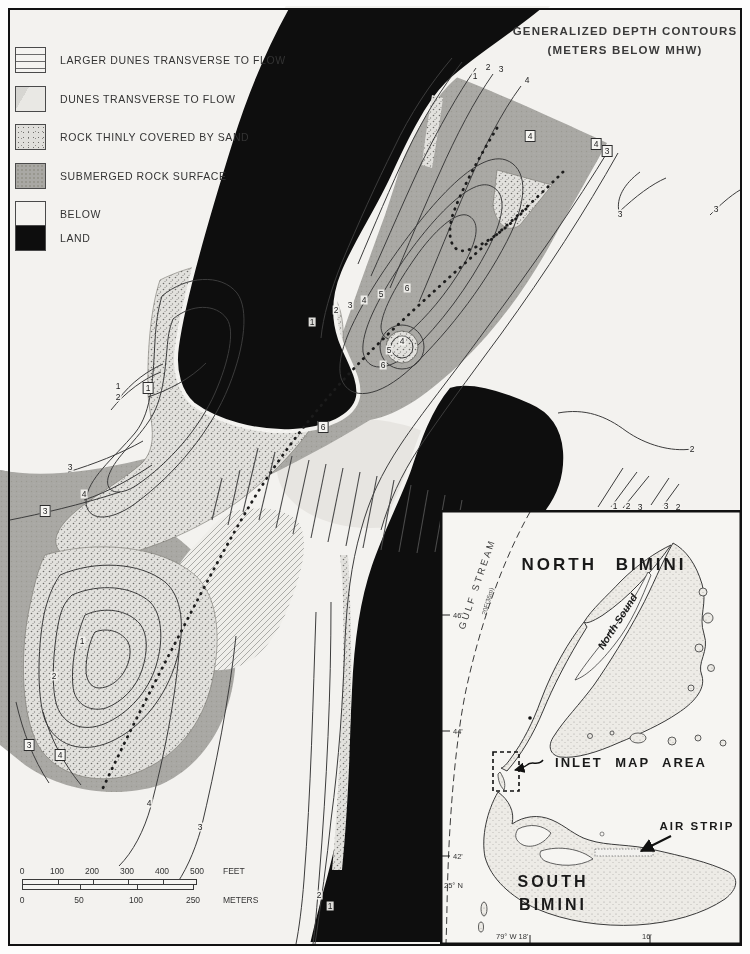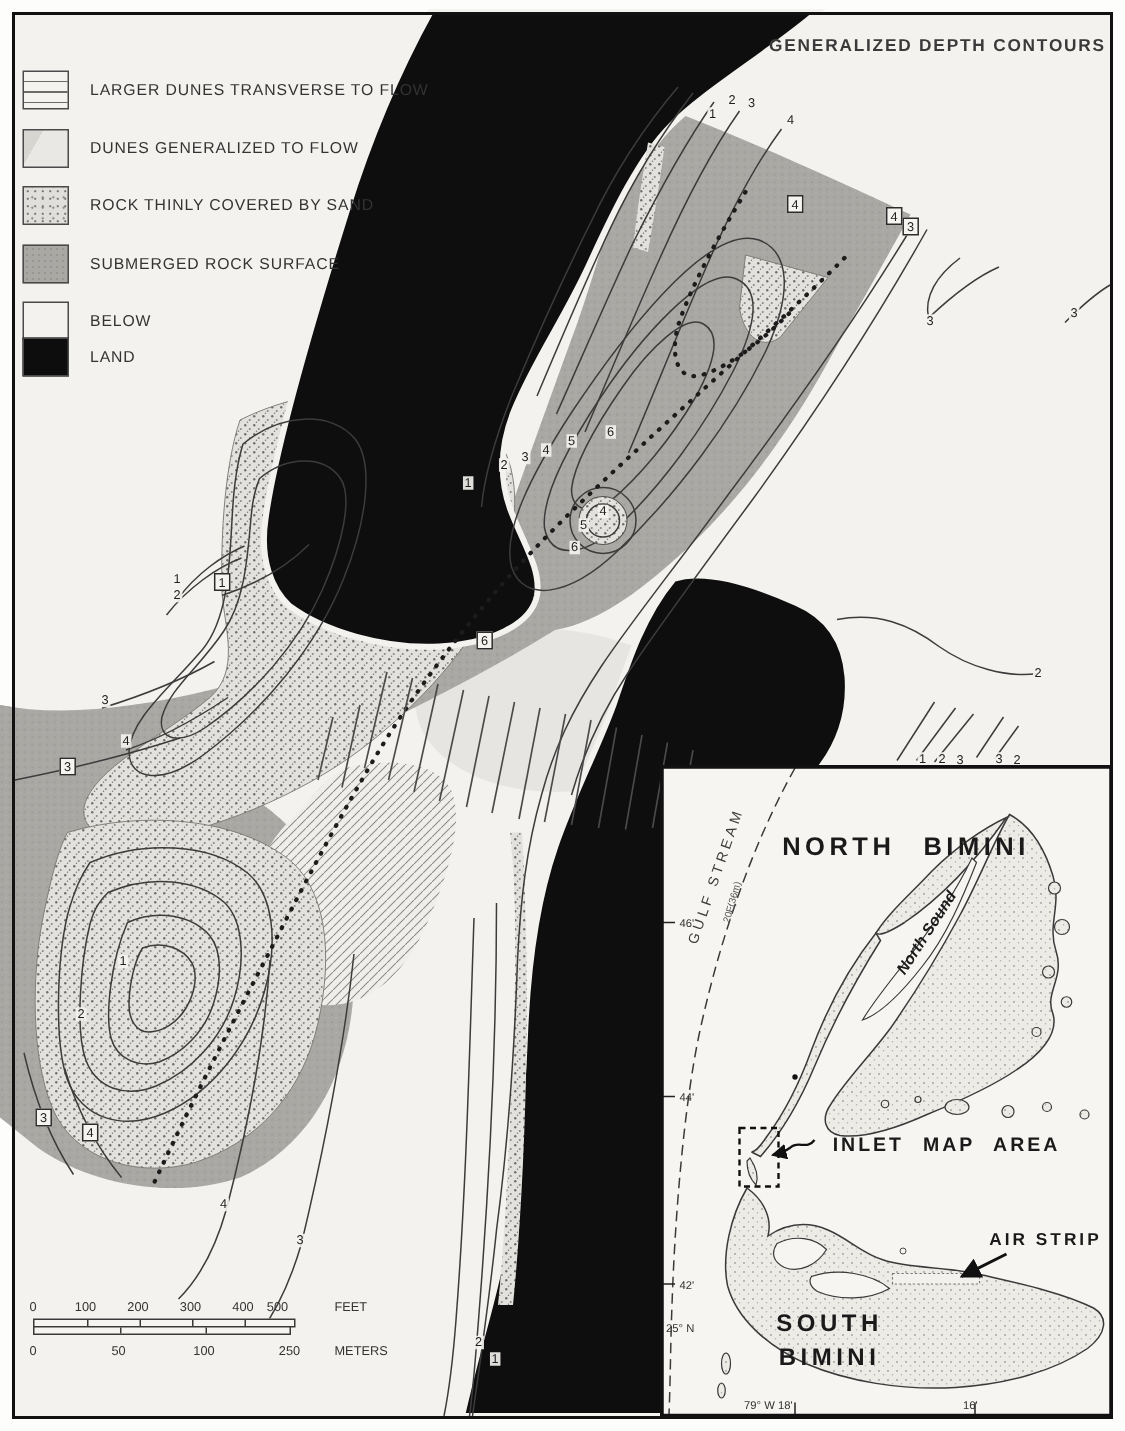--- a/index.html
+++ b/index.html
@@ -206,21 +206,21 @@
       <span class="clabel" style="left: 692px; top: 449px;">2</span>
     </div>
 
   <div id="legend">
     <div class="lrow" style="top:10px">
       <span class="sw sw-larger-dunes"></span>
       <span class="ltext">LARGER DUNES TRANSVERSE TO FLOW</span>
     </div>
     <div class="lrow" style="top:49px">
       <span class="sw sw-dunes"></span>
-      <span class="ltext">DUNES GENERALIZED TO FLOW</span>
+      <span class="ltext">DUNES TRANSVERSE TO FLOW</span>
     </div>
     <div class="lrow" style="top:87px">
       <span class="sw sw-rock-sand"></span>
       <span class="ltext">ROCK THINLY COVERED BY SAND</span>
     </div>
     <div class="lrow" style="top:126px">
       <span class="sw sw-rock"></span>
       <span class="ltext">SUBMERGED ROCK SURFACE</span>
     </div>
     <div class="lrow" style="top:164px">
@@ -228,29 +228,30 @@
       <span class="ltext">BELOW</span>
     </div>
     <div class="lrow" style="top:188px">
       <span class="sw sw-land"></span>
       <span class="ltext">LAND</span>
     </div>
   </div>
 
   <div id="map-title">
     <div>GENERALIZED DEPTH CONTOURS</div>
+    <div>(METERS BELOW MHW)</div>
   </div>
 
   <div id="scalebar">
     <span class="snum" style="left:8px">0</span>
     <span class="snum" style="left:43px">100</span>
     <span class="snum" style="left:78px">200</span>
     <span class="snum" style="left:113px">300</span>
     <span class="snum" style="left:148px">400</span>
-    <span class="snum" style="left:171px">500</span>
+    <span class="snum" style="left:183px">500</span>
     <span class="sunit" style="left:194px;top:0">FEET</span>
     <div class="bar" style="left:8px;top:13px;width:175px">
       <span class="tick" style="left:35px"></span>
         <span class="tick" style="left:70px"></span>
       <span class="tick" style="left:105px"></span>
         <span class="tick" style="left:140px"></span>
     </div>
     <div class="bar" style="left:8px;top:18px;width:172px">
       <span class="tick" style="left:57px"></span>
         <span class="tick" style="left:114px"></span>

